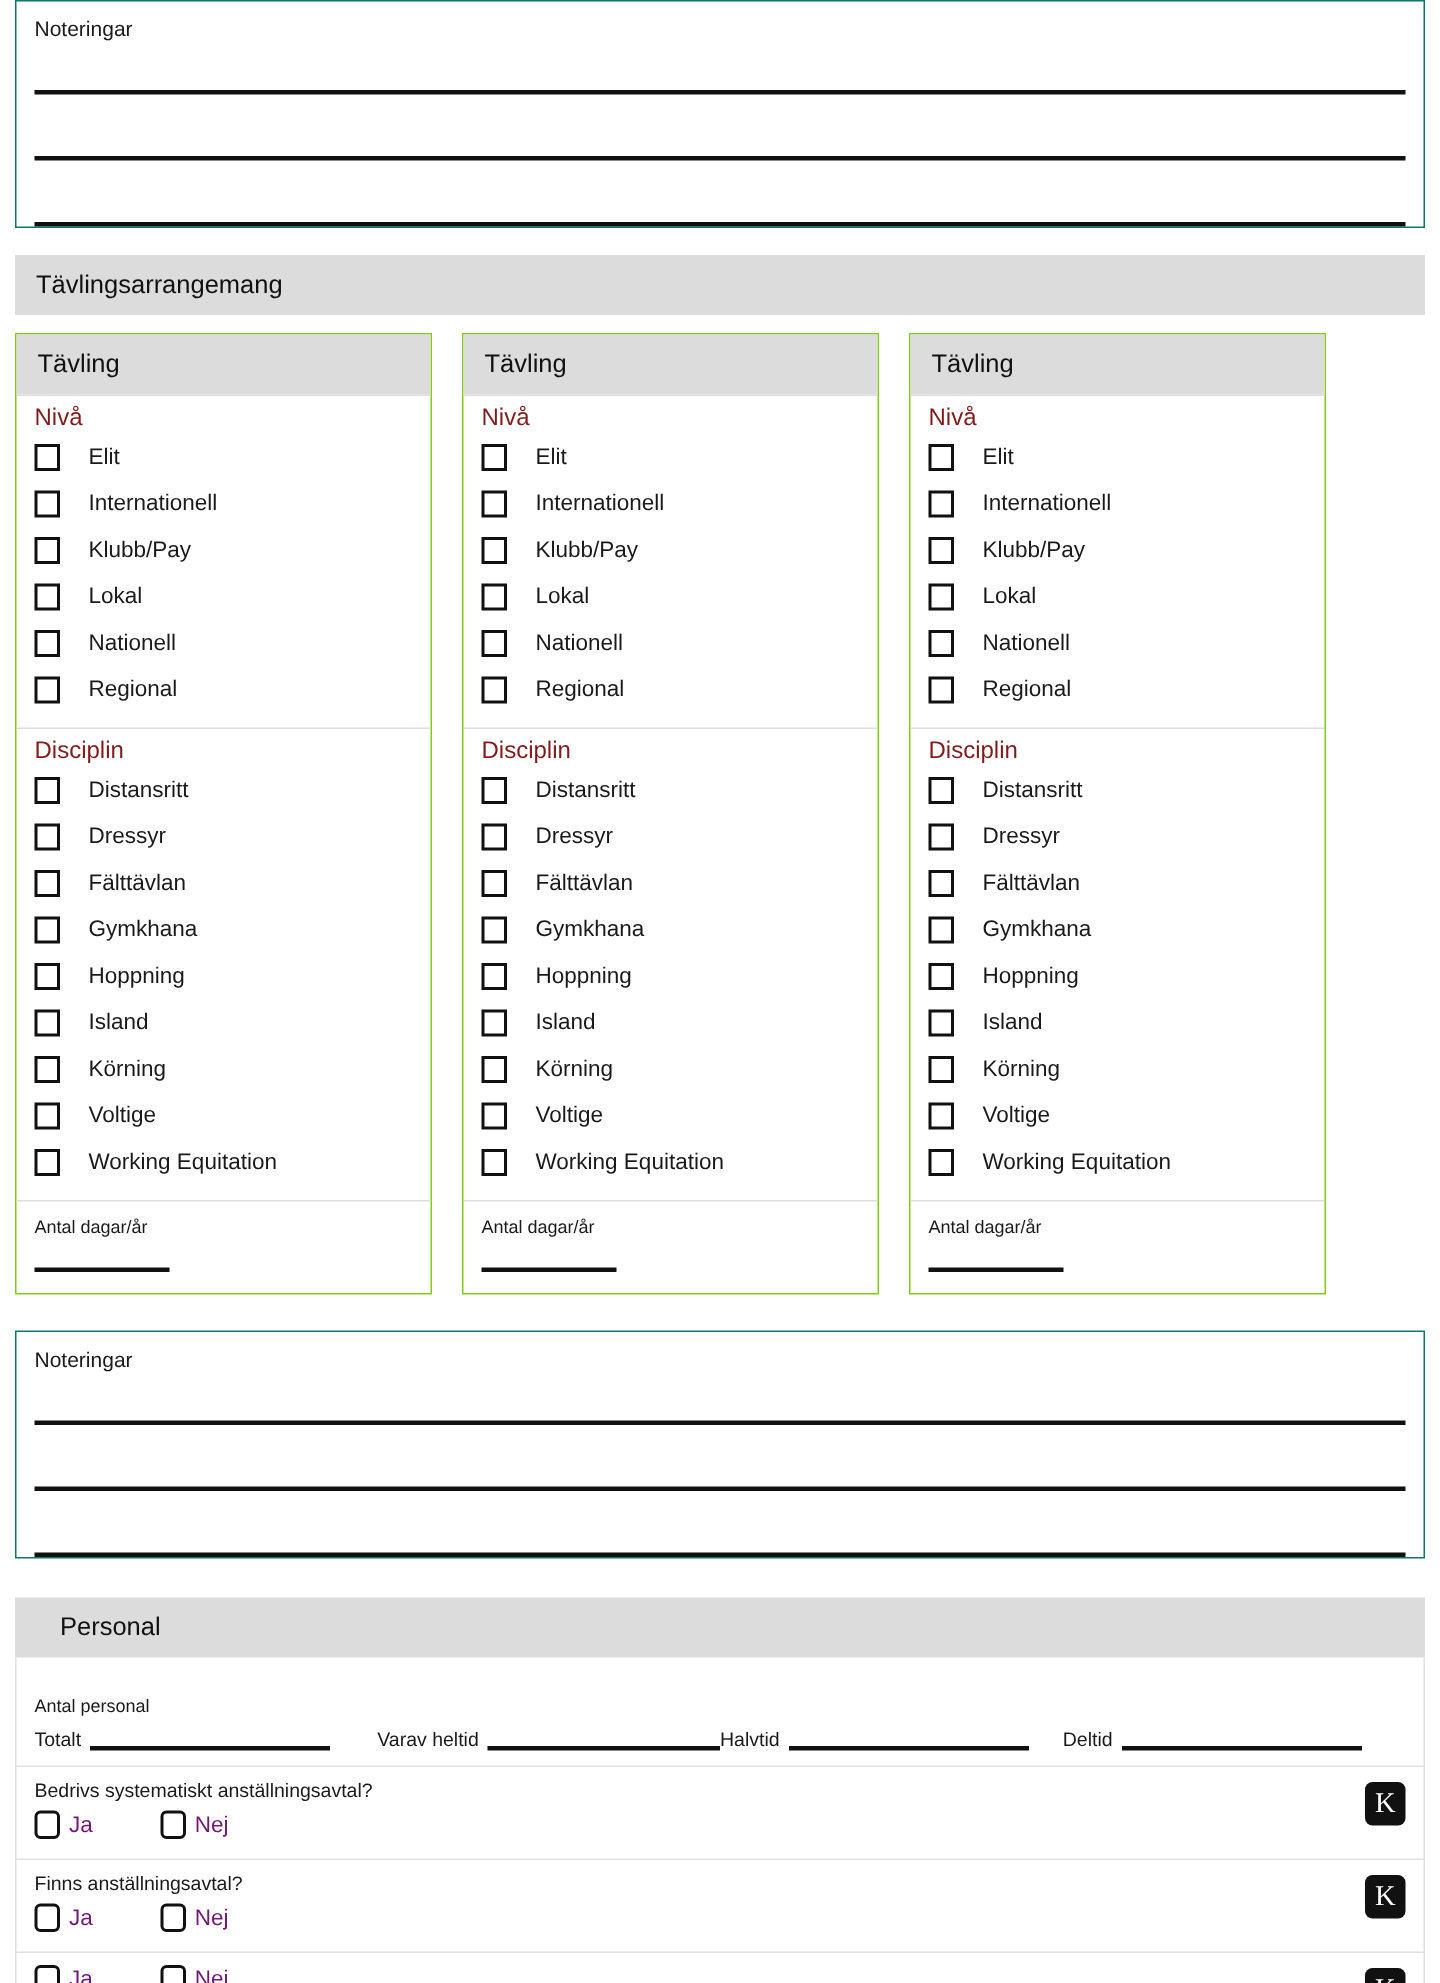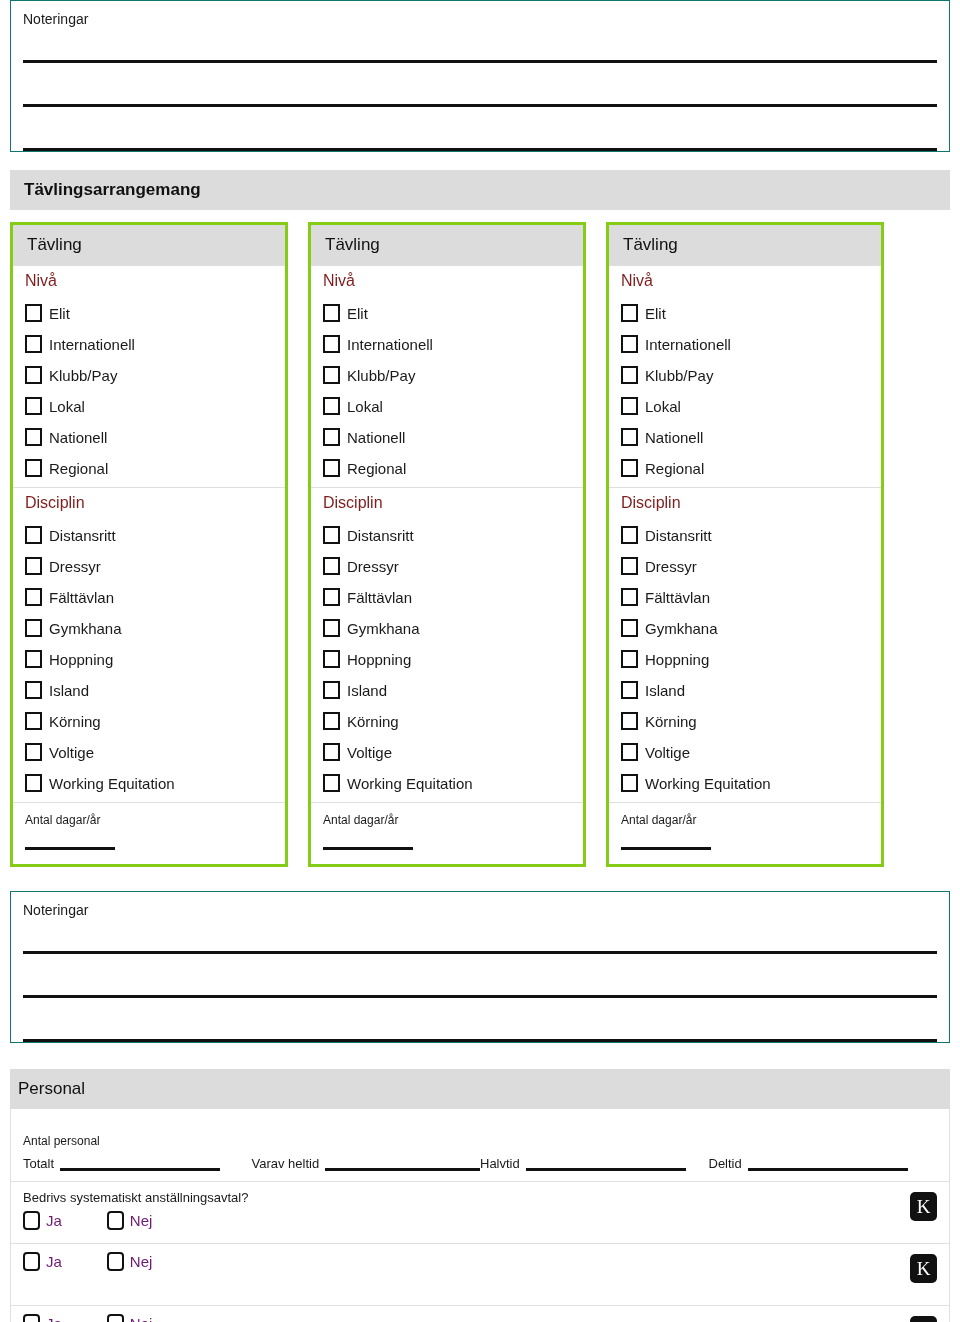--- a/index.html
+++ b/index.html
@@ -46,32 +46,31 @@
     margin: 0 10px;
     background: #dcdcdc;
     height: 40px;
     display: flex;
     align-items: center;
     padding-left: 14px;
   }
   .section-bar .title {
     font-size: 17px;
     color: #111111;
-    font-weight: bold;
   }
 
   
   .cols {
     display: flex;
     margin: 12px 10px 0 10px;
     gap: 20px;
   }
   .col {
     width: 278px;
-    border: 3px solid #84cc16;
+    border: 1px solid #84cc16;
     background: #ffffff;
   }
   .col-head {
     background: #dcdcdc;
     height: 40px;
     display: flex;
     align-items: center;
     padding-left: 14px;
     font-size: 17px;
     color: #111111;
@@ -82,22 +81,23 @@
   }
   .col-group:first-of-type { border-top: none; }
   .group-label {
     font-size: 16px;
     color: #7f1d1d;
     margin-bottom: 3px;
     line-height: 14px;
   }
   .cb-row {
     display: flex;
-    align-items: flex-end;
+    align-items: center;
     height: 31px;
+    gap: 12px;
   }
   .cb {
     width: 17px;
     height: 18px;
     border: 2px solid #111111;
     background: #ffffff;
     flex: 0 0 auto;
     margin-right: 7px;
   }
   .cb-label {
@@ -128,21 +128,21 @@
 
   
   .personal-wrap {
     margin: 26px 10px 0 10px;
   }
   .personal-bar {
     background: #dcdcdc;
     height: 40px;
     display: flex;
     align-items: center;
-    padding-left: 8px;
+    padding-left: 30px;
     font-size: 17px;
     color: #111111;
   }
   .staff-block {
     border: 1px solid #e0e0e0;
     border-top: none;
     padding: 24px 12px 10px 12px;
   }
   .staff-label {
     font-size: 12px;
@@ -512,20 +512,21 @@
         </div>
         <div class="q-opt">
           <span class="cb-round"></span>
           <span class="q-opt-label">Nej</span>
         </div>
       </div>
       <div class="k-badge">K</div>
     </div>
 
     <div class="q-row">
+      <div class="q-text">Finns anställningsavtal?</div>
       <div class="q-opts">
         <div class="q-opt">
           <span class="cb-round"></span>
           <span class="q-opt-label">Ja</span>
         </div>
         <div class="q-opt">
           <span class="cb-round"></span>
           <span class="q-opt-label">Nej</span>
         </div>
       </div>

